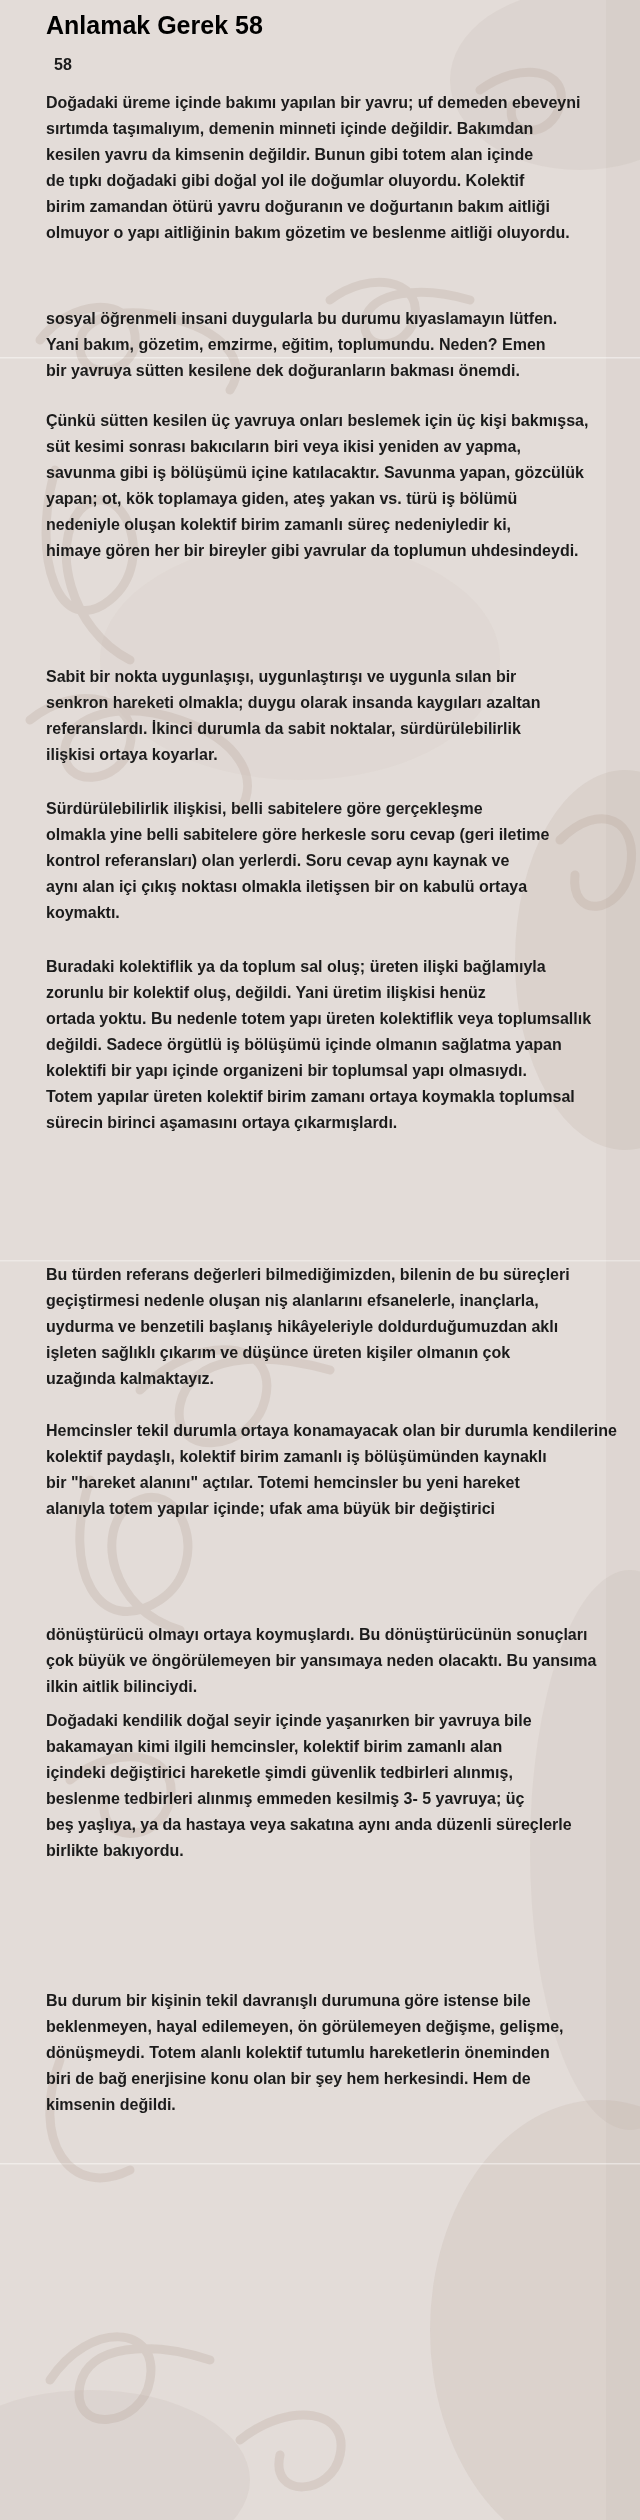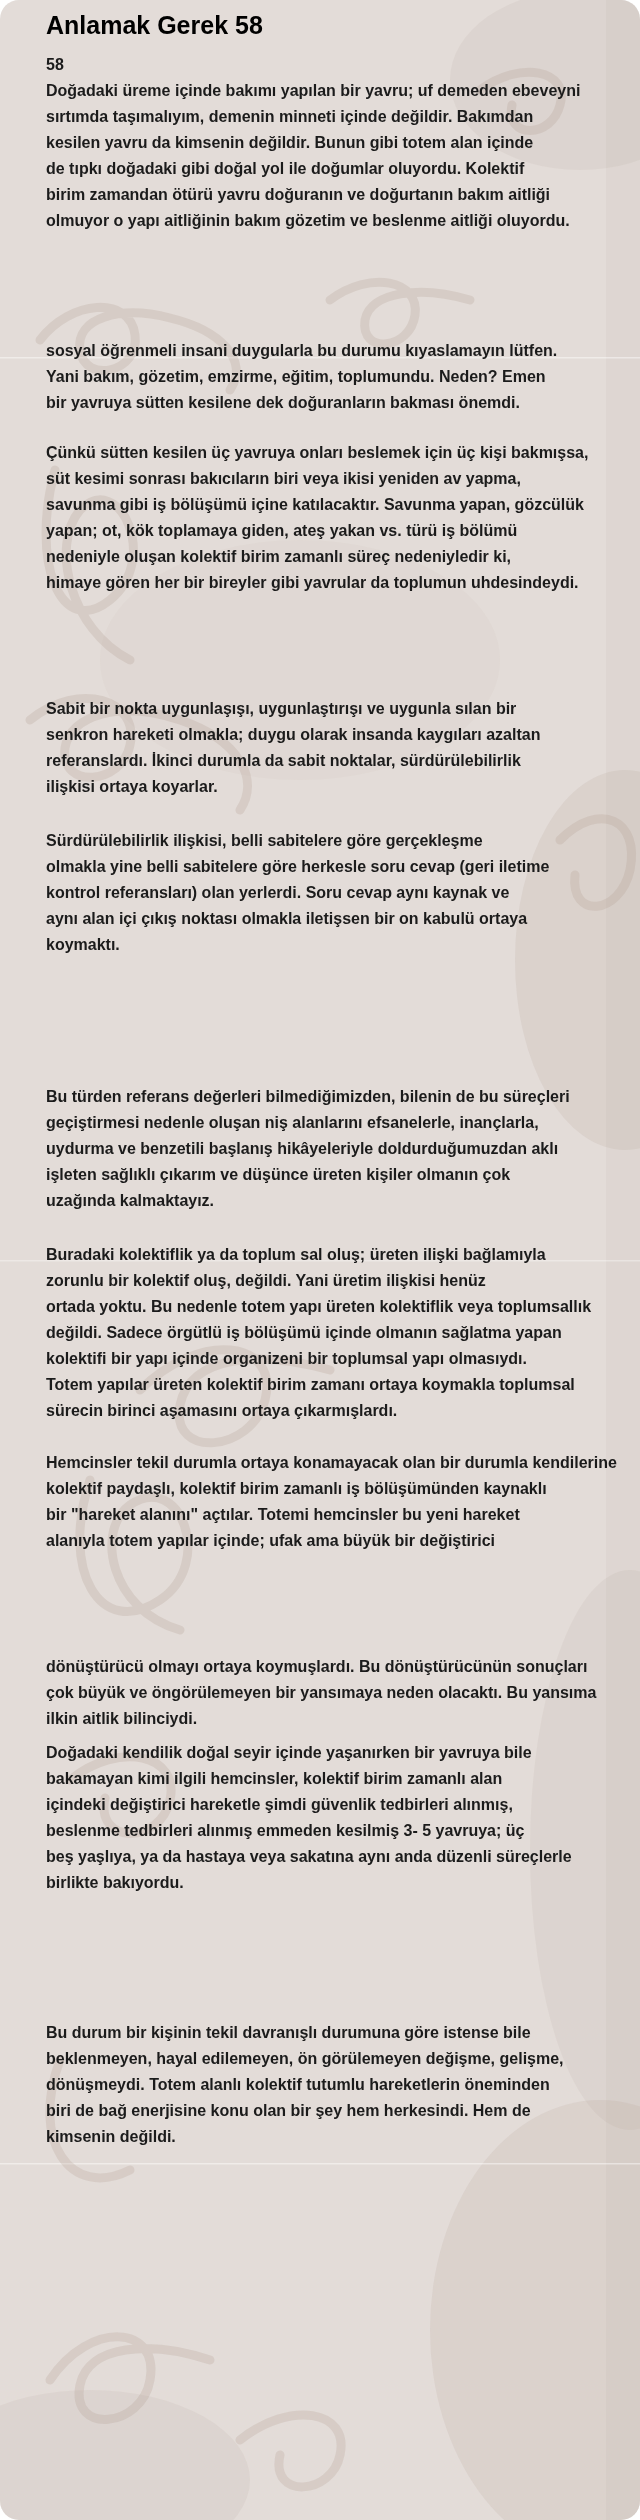--- a/index.html
+++ b/index.html
@@ -6,21 +6,20 @@
     margin: 0;
     padding: 0;
   }
   .page {
     position: relative;
     width: 640px;
     height: 2520px;
     background: var(--bg, #e3dcd8);
     overflow: hidden;
     font-family: "Liberation Sans", "DejaVu Sans", sans-serif;
-    border-radius: 19px;
   }
   .texture {
     position: absolute;
     top: 0;
     left: 0;
     width: 640px;
     height: 2520px;
     color: var(--texture, #ab9689);
     pointer-events: none;
   }
@@ -41,20 +40,21 @@
     color: #000000;
     white-space: pre;
   }
   .poem-number {
     margin-top: 14px;
     font-size: 16px;
     line-height: 22px;
     font-weight: bold;
     color: var(--text, #1b1b1b);
     white-space: pre;
+    margin-left: 8px;
   }
   .para {
     font-size: 16px;
     line-height: 26px;
     font-weight: bold;
     color: var(--text, #1b1b1b);
     white-space: pre;
   }
   .author {
     margin-top: 2px;
@@ -99,58 +99,58 @@
       <path d="M50,2380 C90,2320 160,2325 150,2380 C142,2428 70,2435 80,2385 C88,2345 150,2340 210,2360"></path>
       <path d="M240,2440 C290,2400 350,2410 340,2455 C332,2495 270,2500 280,2455"></path>
       <path d="M880,160 C900,120 950,130 940,165"></path>
     </g>
   </svg>
 
   <div class="content">
     <h1 class="poem-title">Anlamak Gerek 58</h1>
     <div class="poem-number">58</div>
 
-    <div class="para" style="margin-top:2px">Doğadaki üreme içinde bakımı yapılan bir yavru; uf demeden ebeveyni
+    <div class="para" style="margin-top:14px">Doğadaki üreme içinde bakımı yapılan bir yavru; uf demeden ebeveyni
 sırtımda taşımalıyım, demenin minneti içinde değildir. Bakımdan
 kesilen yavru da kimsenin değildir. Bunun gibi totem alan içinde
 de tıpkı doğadaki gibi doğal yol ile doğumlar oluyordu. Kolektif
 birim zamandan ötürü yavru doğuranın ve doğurtanın bakım aitliği
 olmuyor o yapı aitliğinin bakım gözetim ve beslenme aitliği oluyordu.</div>
-    <div class="para" style="margin-top:104px">sosyal öğrenmeli insani duygularla bu durumu kıyaslamayın lütfen.
+    <div class="para" style="margin-top:60px">sosyal öğrenmeli insani duygularla bu durumu kıyaslamayın lütfen.
 Yani bakım, gözetim, emzirme, eğitim, toplumundu. Neden? Emen
 bir yavruya sütten kesilene dek doğuranların bakması önemdi.</div>
     <div class="para" style="margin-top:24px">Çünkü sütten kesilen üç yavruya onları beslemek için üç kişi bakmışsa,
 süt kesimi sonrası bakıcıların biri veya ikisi yeniden av yapma,
 savunma gibi iş bölüşümü içine katılacaktır. Savunma yapan, gözcülük
 yapan; ot, kök toplamaya giden, ateş yakan vs. türü iş bölümü
 nedeniyle oluşan kolektif birim zamanlı süreç nedeniyledir ki,
 himaye gören her bir bireyler gibi yavrular da toplumun uhdesindeydi.</div>
     <div class="para" style="margin-top:100px">Sabit bir nokta uygunlaşışı, uygunlaştırışı ve uygunla sılan bir
 senkron hareketi olmakla; duygu olarak insanda kaygıları azaltan
 referanslardı. İkinci durumla da sabit noktalar, sürdürülebilirlik
 ilişkisi ortaya koyarlar.</div>
     <div class="para" style="margin-top:28px">Sürdürülebilirlik ilişkisi, belli sabitelere göre gerçekleşme
 olmakla yine belli sabitelere göre herkesle soru cevap (geri iletime
 kontrol referansları) olan yerlerdi. Soru cevap aynı kaynak ve
 aynı alan içi çıkış noktası olmakla iletişsen bir on kabulü ortaya
 koymaktı.</div>
 
 
-    <div class="para" style="margin-top:126px">Bu türden referans değerleri bilmediğimizden, bilenin de bu süreçleri
-geçiştirmesi nedenle oluşan niş alanlarını efsanelerle, inançlarla,
-uydurma ve benzetili başlanış hikâyeleriyle doldurduğumuzdan aklı
-işleten sağlıklı çıkarım ve düşünce üreten kişiler olmanın çok
-uzağında kalmaktayız.</div>
     <div class="para" style="margin-top:28px">Buradaki kolektiflik ya da toplum sal oluş; üreten ilişki bağlamıyla
 zorunlu bir kolektif oluş, değildi. Yani üretim ilişkisi henüz
 ortada yoktu. Bu nedenle totem yapı üreten kolektiflik veya toplumsallık
 değildi. Sadece örgütlü iş bölüşümü içinde olmanın sağlatma yapan
 kolektifi bir yapı içinde organizeni bir toplumsal yapı olmasıydı.
 Totem yapılar üreten kolektif birim zamanı ortaya koymakla toplumsal
 sürecin birinci aşamasını ortaya çıkarmışlardı.</div>
+    <div class="para" style="margin-top:126px">Bu türden referans değerleri bilmediğimizden, bilenin de bu süreçleri
+geçiştirmesi nedenle oluşan niş alanlarını efsanelerle, inançlarla,
+uydurma ve benzetili başlanış hikâyeleriyle doldurduğumuzdan aklı
+işleten sağlıklı çıkarım ve düşünce üreten kişiler olmanın çok
+uzağında kalmaktayız.</div>
     <div class="para" style="margin-top:26px">Hemcinsler tekil durumla ortaya konamayacak olan bir durumla kendilerine
 kolektif paydaşlı, kolektif birim zamanlı iş bölüşümünden kaynaklı
 bir "hareket alanını" açtılar. Totemi hemcinsler bu yeni hareket
 alanıyla totem yapılar içinde; ufak ama büyük bir değiştirici</div>
     <div class="para" style="margin-top:100px">dönüştürücü olmayı ortaya koymuşlardı. Bu dönüştürücünün sonuçları
 çok büyük ve öngörülemeyen bir yansımaya neden olacaktı. Bu yansıma
 ilkin aitlik bilinciydi.</div>
     <div class="para" style="margin-top:8px">Doğadaki kendilik doğal seyir içinde yaşanırken bir yavruya bile
 bakamayan kimi ilgili hemcinsler, kolektif birim zamanlı alan
 içindeki değiştirici hareketle şimdi güvenlik tedbirleri alınmış,

